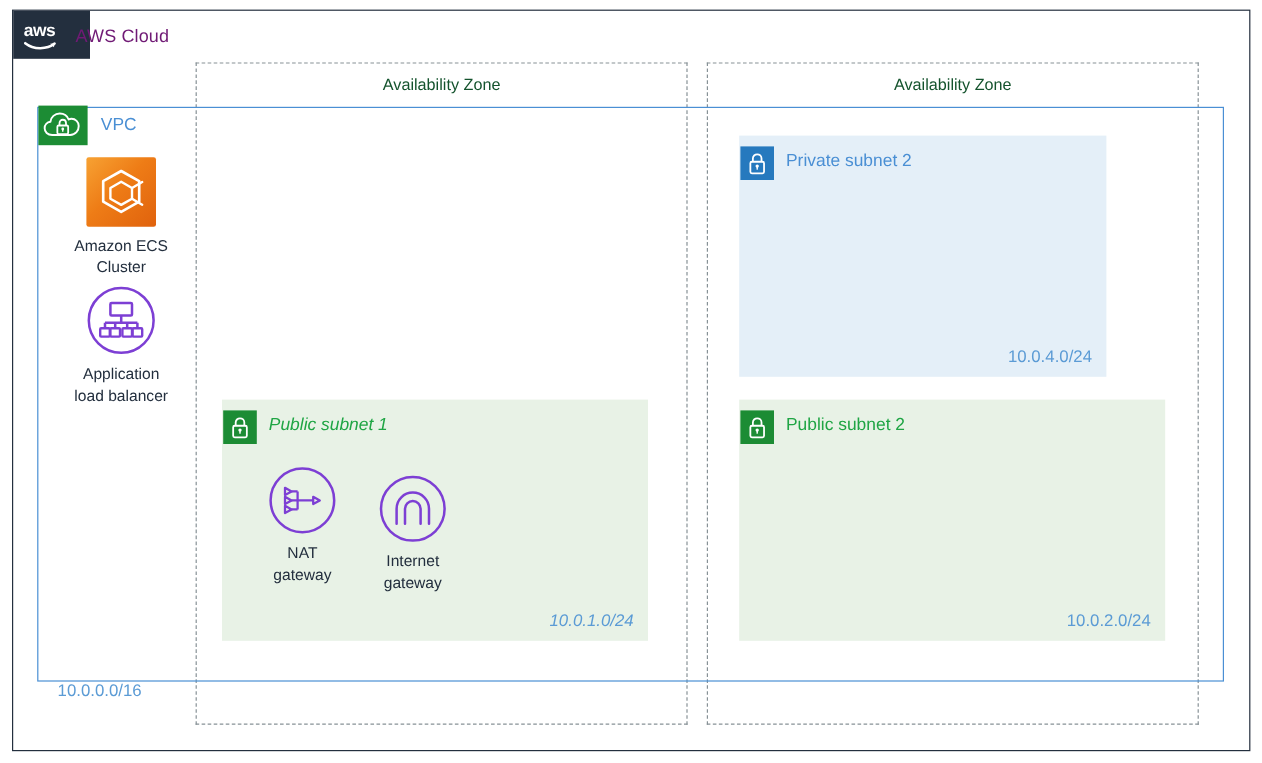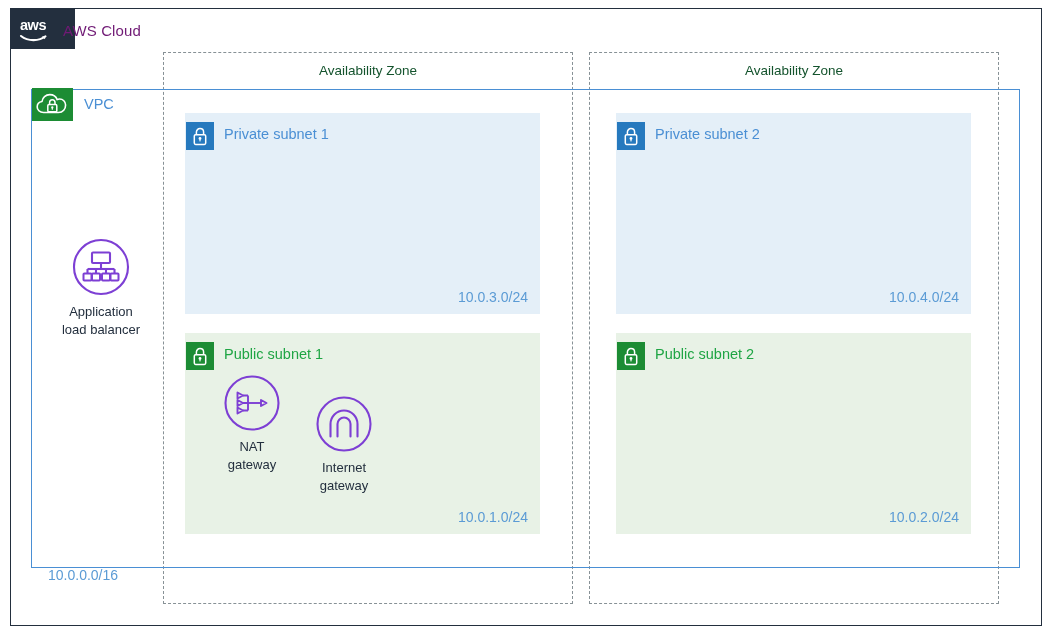--- a/index.html
+++ b/index.html
@@ -138,22 +138,22 @@
   }
 
   
   .subnet {
     position: absolute;
     box-sizing: border-box;
   }
   .subnet.private { background: #E4EFF8; }
   .subnet.public  { background: #E8F2E6; }
   #sub-priv-1 { left: 185px; top: 113px; width: 355px; height: 201px; }
-  #sub-priv-2 { left: 616px; top: 113px; width: 355px; height: 201px; }
-  #sub-pub-1  { left: 185px; top: 333px; width: 355px; height: 201px; }
+  #sub-priv-2 { left: 616px; top: 113px; width: 306px; height: 201px; }
+  #sub-pub-1  { left: 185px; top: 333px; width: 355px; height: 201px; font-style: italic; }
   #sub-pub-2  { left: 616px; top: 333px; width: 355px; height: 201px; }
 
   .sn-badge {
     position: absolute;
     left: 1px;
     top: 9px;
     width: 28px;
     height: 28px;
   }
   .sn-badge.blue  { background: #2679BE; }
@@ -184,21 +184,21 @@
     position: absolute;
     width: 96px;
     text-align: center;
   }
   .gw .gw-label {
     margin-top: 6px;
     font-size: 13px;
     color: #232F3E;
     line-height: 18px;
   }
-  #gw-nat { left: 204px; top: 374px; }
+  #gw-nat { left: 204px; top: 388px; }
   #gw-igw { left: 296px; top: 395px; }
 </style>
 </head>
 <body>
 
 <div id="canvas">
 
   <div class="cloud-frame"></div>
 
   <div class="aws-logo">
@@ -230,20 +230,34 @@
       <path d="M17.6 16.6 L17.6 14.6 C17.6 13.0 18.9 11.8 20.3 11.8
                C21.8 11.8 23.0 13.0 23.0 14.6 L23.0 16.6" fill="none" stroke="#ffffff" stroke-width="1.5"></path>
       <circle cx="20.3" cy="19.5" r="1.15" fill="#ffffff"></circle>
       <rect x="19.75" y="19.5" width="1.1" height="2.3" fill="#ffffff"></rect>
     </svg>
   </div>
 
   <div class="vpc-title">VPC</div>
   <div class="vpc-cidr">10.0.0.0/16</div>
 
+  <div class="res" id="res-ecs">
+    <div class="icon-sq">
+      <svg width="58" height="58" viewBox="0 0 58 58">
+        <path d="M29 11.5 L44 20 L44 37 L29 45.5 L14 37 L14 20 Z" fill="none" stroke="#ffffff" stroke-width="2.2" stroke-linejoin="round"></path>
+        <path d="M29 20.5 L38 25.6 L38 34.6 L29 39.7 L20 34.6 L20 25.6 Z" fill="none" stroke="#ffffff" stroke-width="2.0" stroke-linejoin="round"></path>
+        <path d="M38 25.6 L46.5 20.7" stroke="#ffffff" stroke-width="2.0" stroke-linecap="round"></path>
+        <path d="M38 34.6 L46.5 39.6" stroke="#ffffff" stroke-width="2.0" stroke-linecap="round"></path>
+      </svg>
+    </div>
+    <div class="res-label">
+      <div>Amazon ECS</div>
+      <div>Cluster</div>
+    </div>
+  </div>
 
   <div class="res" id="res-alb">
     <div class="icon-circ">
       <svg width="58" height="58" viewBox="0 0 58 58">
         <circle cx="29" cy="29" r="27" fill="none" stroke="#7D3FD4" stroke-width="2.1"></circle>
         <rect x="20" y="14.5" width="18" height="10.5" rx="1" fill="none" stroke="#7D3FD4" stroke-width="2.1"></rect>
         <path d="M29 25 L29 31" stroke="#7D3FD4" stroke-width="2.1"></path>
         <path d="M15.5 31 L42.5 31" stroke="#7D3FD4" stroke-width="2.1"></path>
         <path d="M15.5 31 L15.5 35.5 M24 31 L24 35.5 M34 31 L34 35.5 M42.5 31 L42.5 35.5" stroke="#7D3FD4" stroke-width="2.1"></path>
         <rect x="11.5" y="35.5" width="8" height="7" rx="0.8" fill="none" stroke="#7D3FD4" stroke-width="2.0"></rect>
@@ -251,33 +265,20 @@
         <rect x="30" y="35.5" width="8" height="7" rx="0.8" fill="none" stroke="#7D3FD4" stroke-width="2.0"></rect>
         <rect x="38.5" y="35.5" width="8" height="7" rx="0.8" fill="none" stroke="#7D3FD4" stroke-width="2.0"></rect>
       </svg>
     </div>
     <div class="res-label">
       <div>Application</div>
       <div>load balancer</div>
     </div>
   </div>
 
-  <div class="subnet private" id="sub-priv-1">
-    <div class="sn-badge blue">
-      <svg width="28" height="28" viewBox="0 0 28 28">
-        <rect x="8.3" y="12.8" width="11.4" height="9.6" rx="1.3" fill="none" stroke="#ffffff" stroke-width="1.5"></rect>
-        <path d="M10.4 12.8 L10.4 10.1 C10.4 8.1 12.0 6.6 14 6.6
-                 C16.0 6.6 17.6 8.1 17.6 10.1 L17.6 12.8" fill="none" stroke="#ffffff" stroke-width="1.5"></path>
-        <circle cx="14" cy="16.4" r="1.4" fill="#ffffff"></circle>
-        <rect x="13.4" y="16.4" width="1.2" height="3.0" fill="#ffffff"></rect>
-      </svg>
-    </div>
-    <div class="sn-title blue">Private subnet 1</div>
-    <div class="sn-cidr">10.0.3.0/24</div>
-  </div>
 
   <div class="subnet private" id="sub-priv-2">
     <div class="sn-badge blue">
       <svg width="28" height="28" viewBox="0 0 28 28">
         <rect x="8.3" y="12.8" width="11.4" height="9.6" rx="1.3" fill="none" stroke="#ffffff" stroke-width="1.5"></rect>
         <path d="M10.4 12.8 L10.4 10.1 C10.4 8.1 12.0 6.6 14 6.6
                  C16.0 6.6 17.6 8.1 17.6 10.1 L17.6 12.8" fill="none" stroke="#ffffff" stroke-width="1.5"></path>
         <circle cx="14" cy="16.4" r="1.4" fill="#ffffff"></circle>
         <rect x="13.4" y="16.4" width="1.2" height="3.0" fill="#ffffff"></rect>
       </svg>

